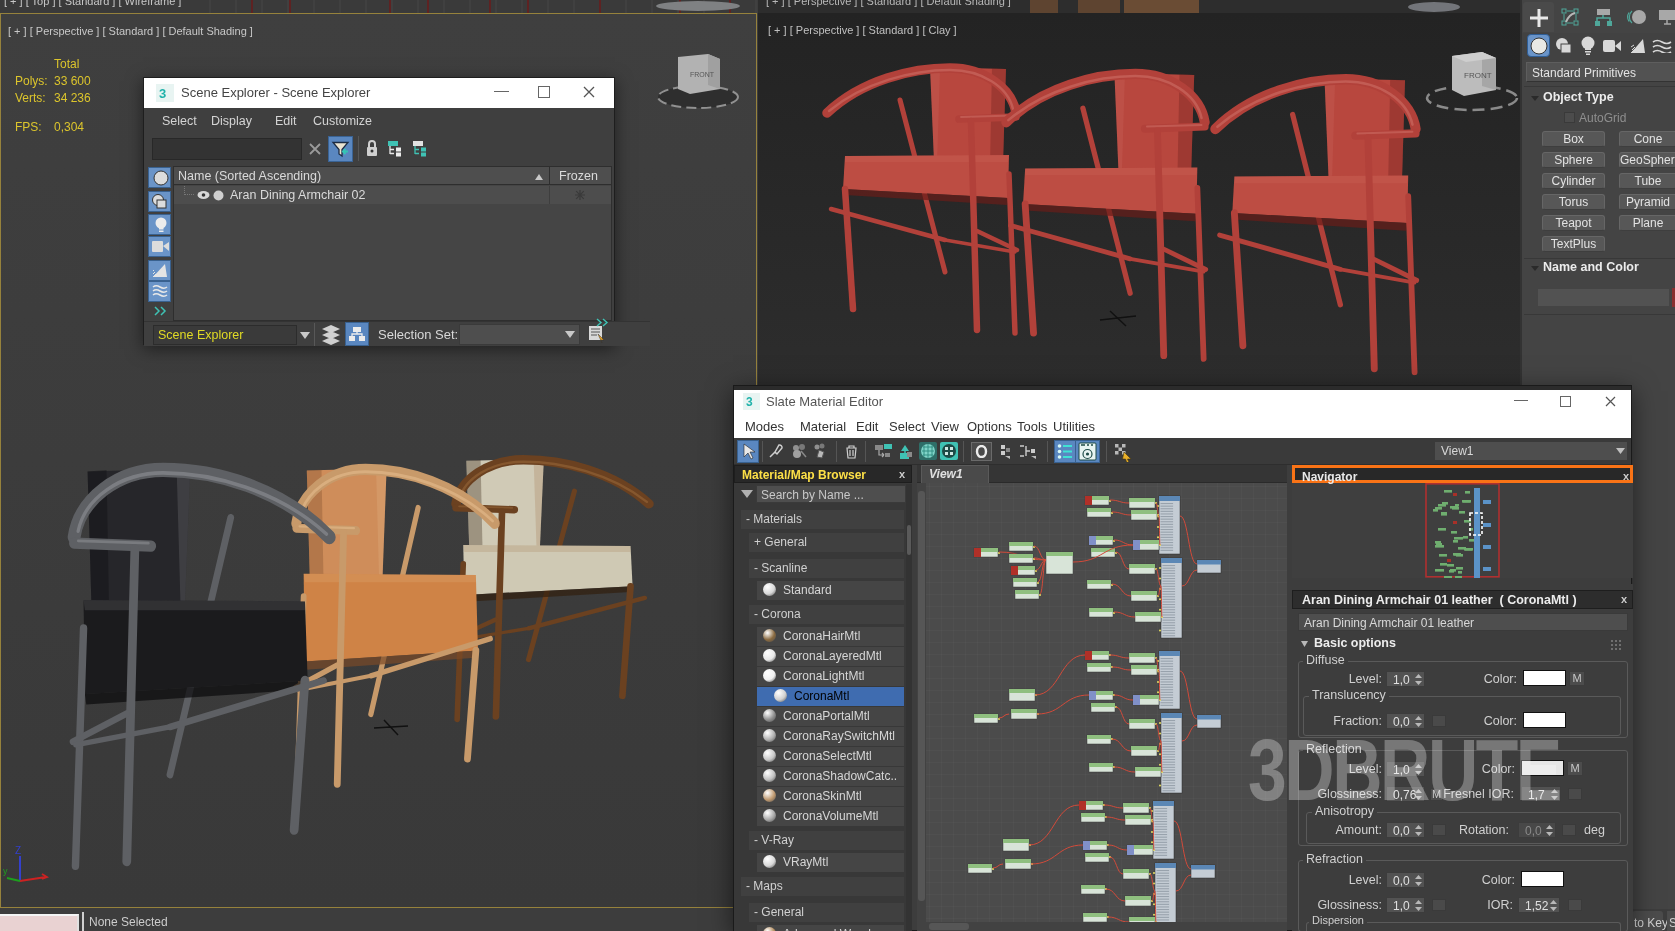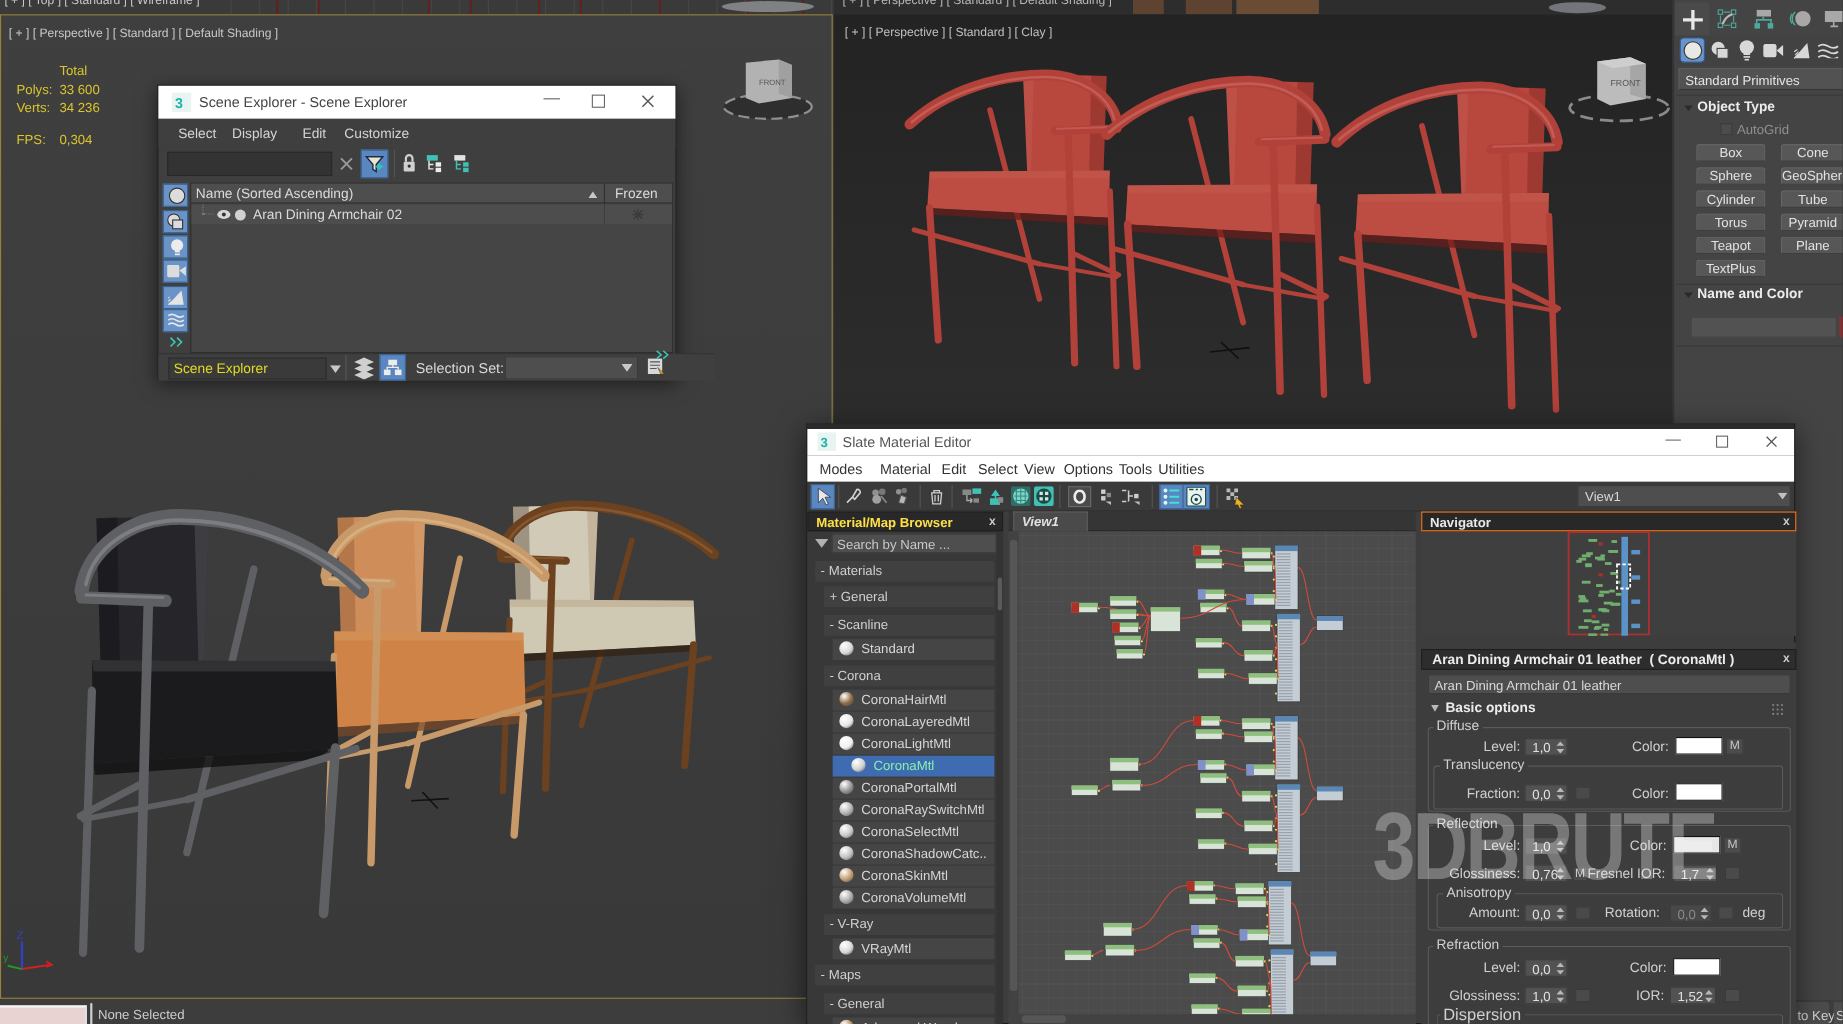--- a/index.html
+++ b/index.html
@@ -1,20 +1,20 @@
 <!DOCTYPE html>
 <html><head><meta charset="utf-8"><style>
 * { margin:0; padding:0; box-sizing:border-box; }
 html,body { width:1675px; height:931px; overflow:hidden; background:#3d3d3d;
        font-family:"Liberation Sans", sans-serif; position:relative; }
 .abs { position:absolute; }
 .txt { position:absolute; white-space:nowrap; }
 .mbrow { position:absolute; height:19px; background:#454545; color:#d6d6d6; font-size:12px; line-height:18px; padding-left:5px; }
 .mbgrp { background:#404040; color:#d0d0d0; }
-.mbsel { background:#3f6cb0 !important; color:#86efac;padding-left:16px; }
+.mbsel { background:#3f6cb0 !important; color:#000000;padding-left:16px; }
 .ball { display:inline-block; width:13px; height:13px; border-radius:50%; margin:2px 7px -2px 1px; }
 </style></head>
 <body>
 
 <div class="abs" style="left:0;top:0;width:757px;height:13px;background:#3a3a3a;overflow:hidden">
   <div class="txt" style="left:4px;top:-5px;font-size:11px;color:#c8c8c8">[ + ] [ Top ] [ Standard ] [ Wireframe ]</div>
   <svg class="abs" style="left:0;top:0" width="757" height="13">
     <g stroke="#474747" stroke-width="1">
         <line x1="210" y1="0" x2="210" y2="13"></line>
         <line x1="236" y1="0" x2="236" y2="13"></line>
@@ -1033,21 +1033,21 @@
         <path d="M112,362 C137.0,362 137.0,322 162,322" stroke="#d24a3a" stroke-width="1" fill="none"></path>
         <path d="M114,381 C140.0,381 140.0,362 166,362" stroke="#d24a3a" stroke-width="1" fill="none"></path>
       </svg>
     <div class="abs" style="left:0;top:0;width:9px;height:448px;background:#424242"></div>
     <div class="abs" style="left:1px;top:8px;width:7px;height:410px;background:#565656;border-radius:3px"></div>
     <div class="abs" style="left:0;top:439px;width:370px;height:9px;background:#424242"></div>
     <div class="abs" style="left:12px;top:440px;width:40px;height:7px;background:#565656;border-radius:3px"></div>
   </div>
 
   <div class="abs" style="left:558px;top:79px;width:341px;height:113px;background:#3f3f3f">
-    <div class="abs" style="left:0;top:0;width:341px;height:18px;background:#282828;border:1px solid #f97316">
+    <div class="abs" style="left:0;top:0;width:341px;height:18px;background:#282828;border:3px solid #f97316">
       <div class="txt" style="left:7px;top:2px;font-size:12px;font-weight:bold;color:#e8e8e8">Navigator</div>
       <div class="txt" style="left:328px;top:2px;font-size:11px;font-weight:bold;color:#ccc">x</div>
     </div>
     <svg class="abs" style="left:0px;top:18px" width="341" height="95">
       <rect x="134" y="0.8" width="73" height="93" fill="none" stroke="#b03030" stroke-width="1.6"></rect>
       <rect x="150" y="19" width="6" height="2.6" fill="#6fae6f"></rect>
         <rect x="163" y="21" width="4" height="2.6" fill="#6fae6f"></rect>
         <rect x="141" y="26" width="5" height="2.6" fill="#6fae6f"></rect>
         <rect x="149" y="30" width="6" height="2.6" fill="#6fae6f"></rect>
         <rect x="171" y="17" width="7" height="2.6" fill="#6fae6f"></rect>
@@ -1225,18 +1225,18 @@
       <div class="abs" style="left:140px;top:315px;width:14px;height:12px;background:#4a4a4a;border:1px solid #3a3a3a"></div>
       <div class="txt" style="left:101px;top:314px;width:120px;text-align:right;font-size:12.5px;color:#d0d0d0">IOR:</div>
       <div class="abs" style="left:226px;top:313px;width:42px;height:16px;background:#525252;border:1px solid #3c3c3c">
         <div class="txt" style="left:6px;top:1px;font-size:12px;color:#e0e0e0">1,52</div>
         <svg class="abs" style="left:30px;top:2px" width="9" height="11">
           <path d="M4.5,0 L8,4 L1,4 Z" fill="#b8b8b8"></path>
           <path d="M4.5,11 L8,7 L1,7 Z" fill="#b8b8b8"></path>
         </svg>
       </div>
       <div class="abs" style="left:276px;top:315px;width:14px;height:12px;background:#4a4a4a;border:1px solid #3a3a3a"></div>
-      <div class="txt" style="left:17px;top:330px;font-size:15px;color:#d0d0d0;background:#3d3d3d;padding:0 3px;z-index:2">Dispersion</div>
+      <div class="txt" style="left:17px;top:330px;font-size:11px;color:#d0d0d0;background:#3d3d3d;padding:0 3px;z-index:2">Dispersion</div>
       <div class="abs" style="left:14px;top:338px;width:315px;height:12px;border:1px solid #5a5a5a;border-bottom:none;border-radius:3px 3px 0 0"></div>
   </div>
 </div>
 
 <div class="txt" id="wm" style="left:1248px;top:720px;font-size:87px;font-weight:bold;color:rgba(255,255,255,0.30);letter-spacing:-3px;transform:scaleX(0.80);transform-origin:0 0">3DBRUTE</div>
 
 </body></html>

